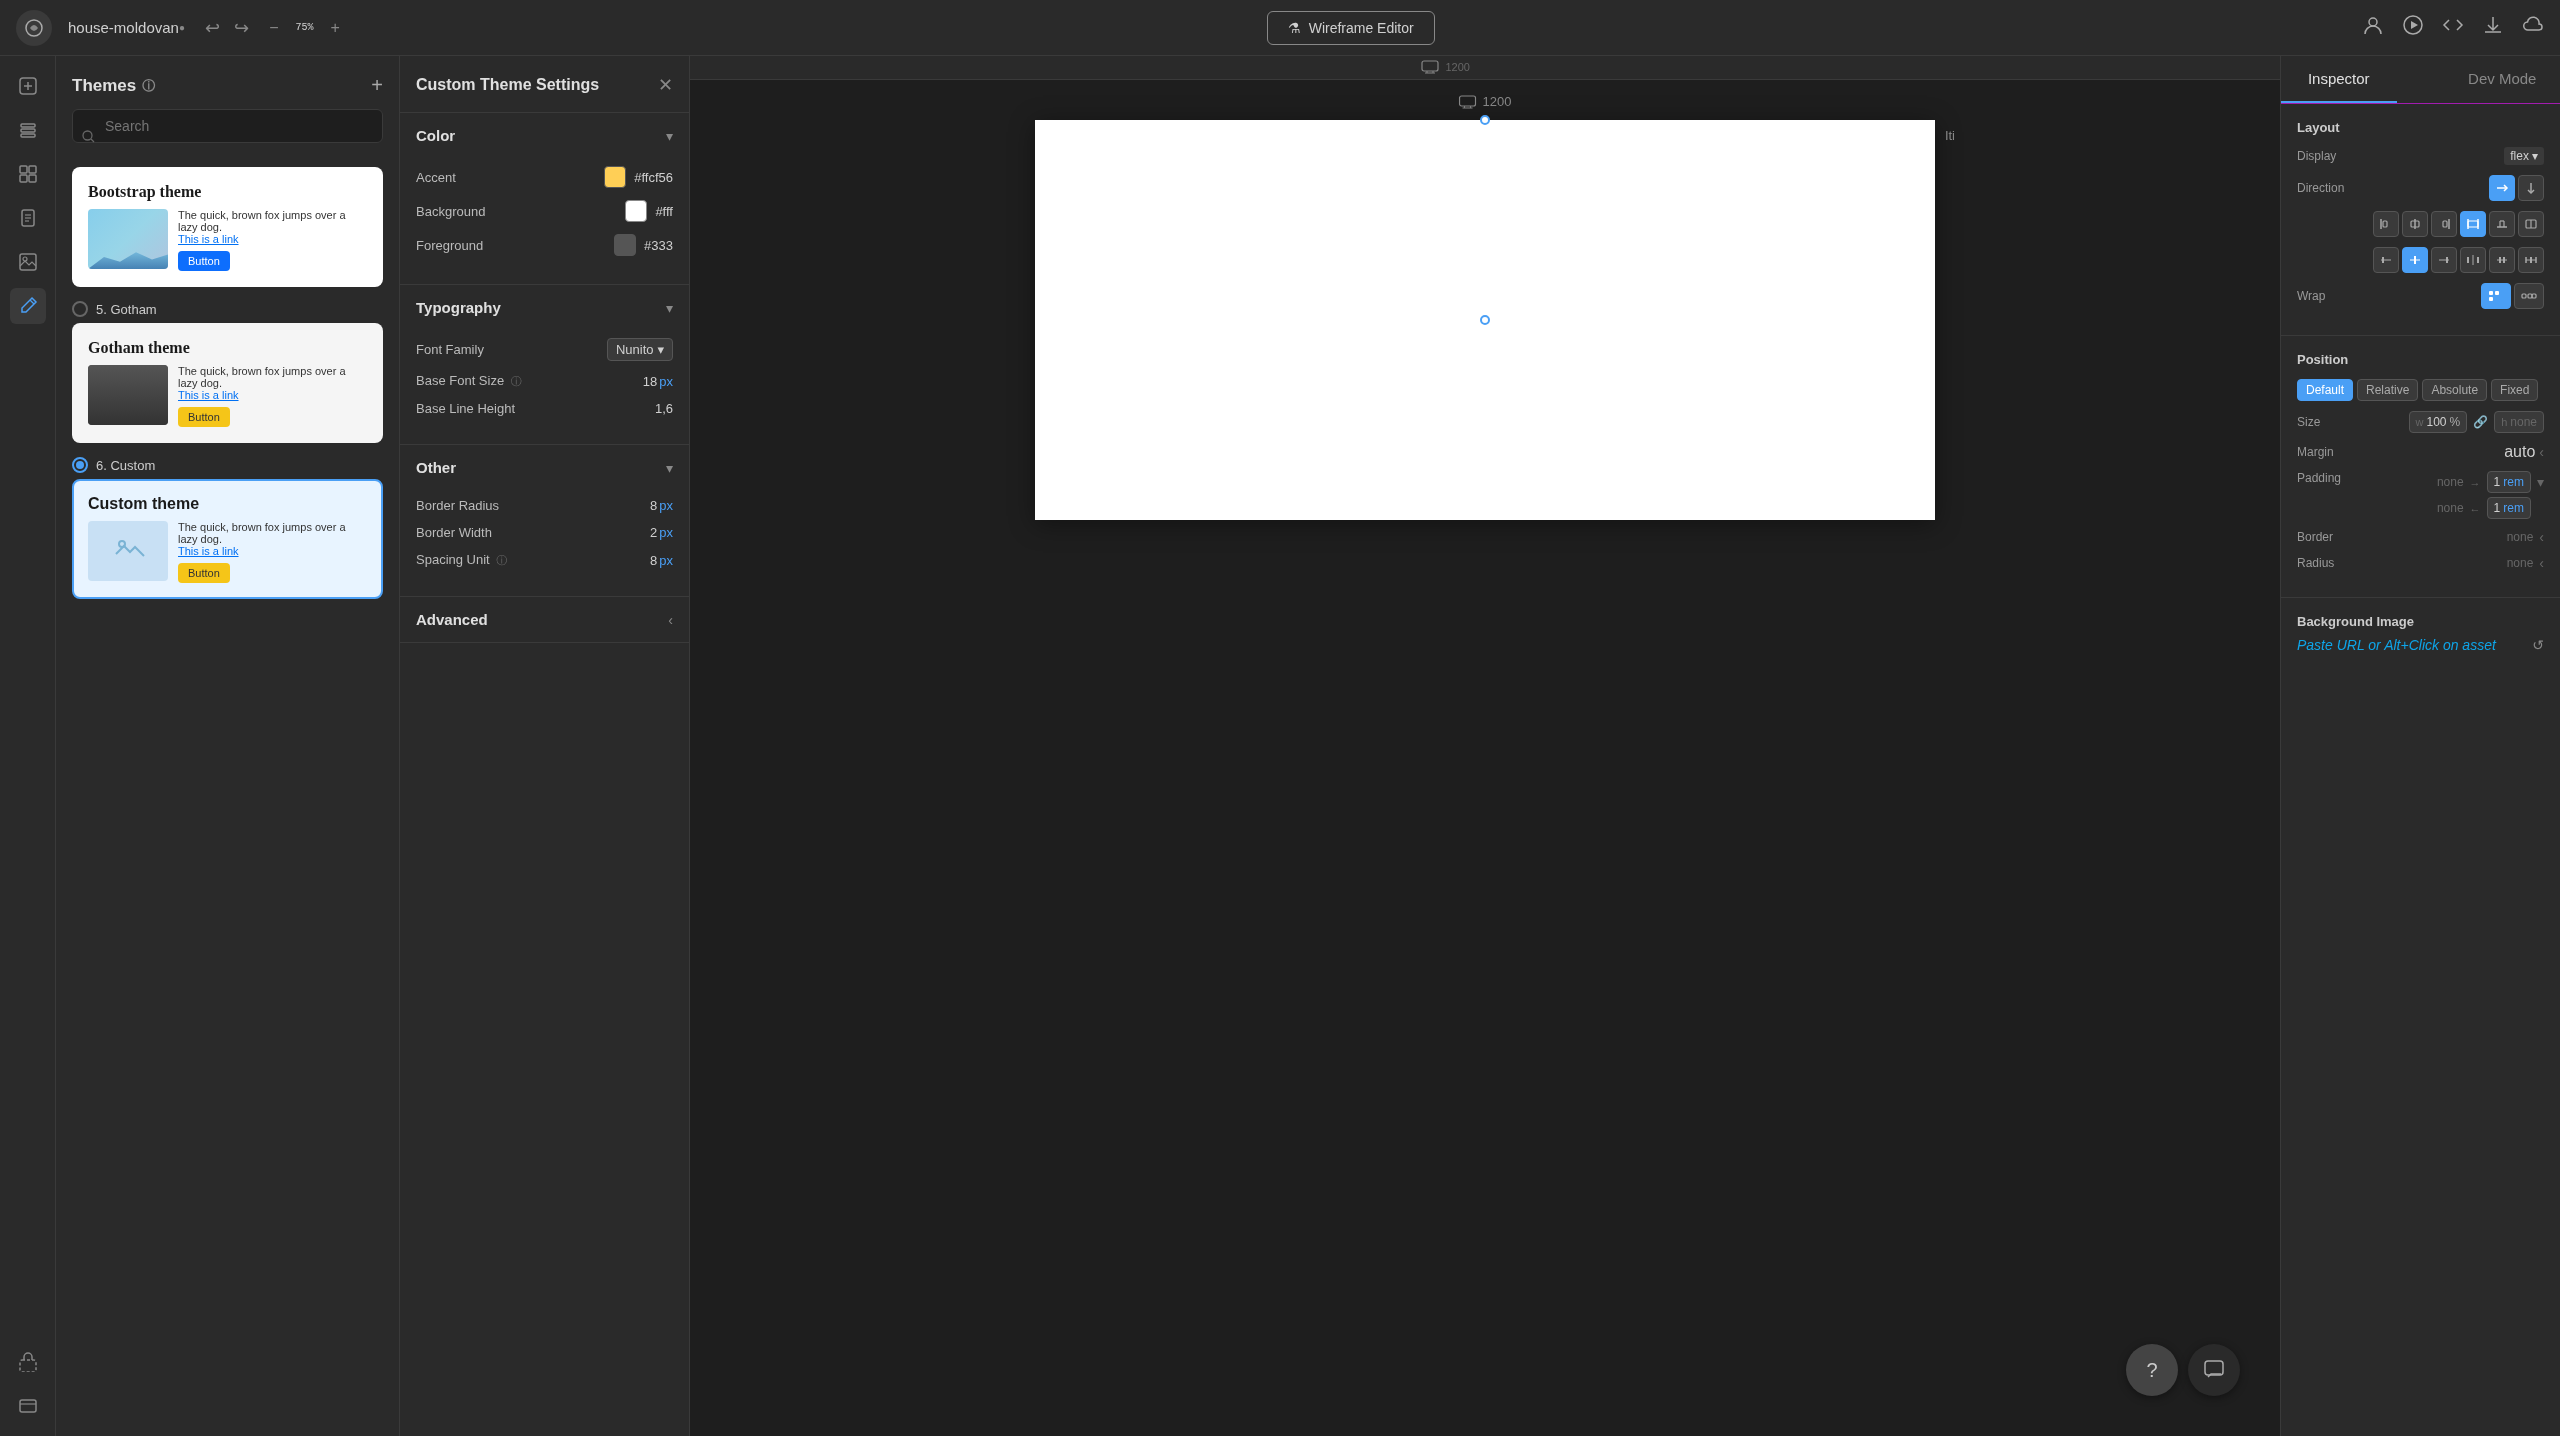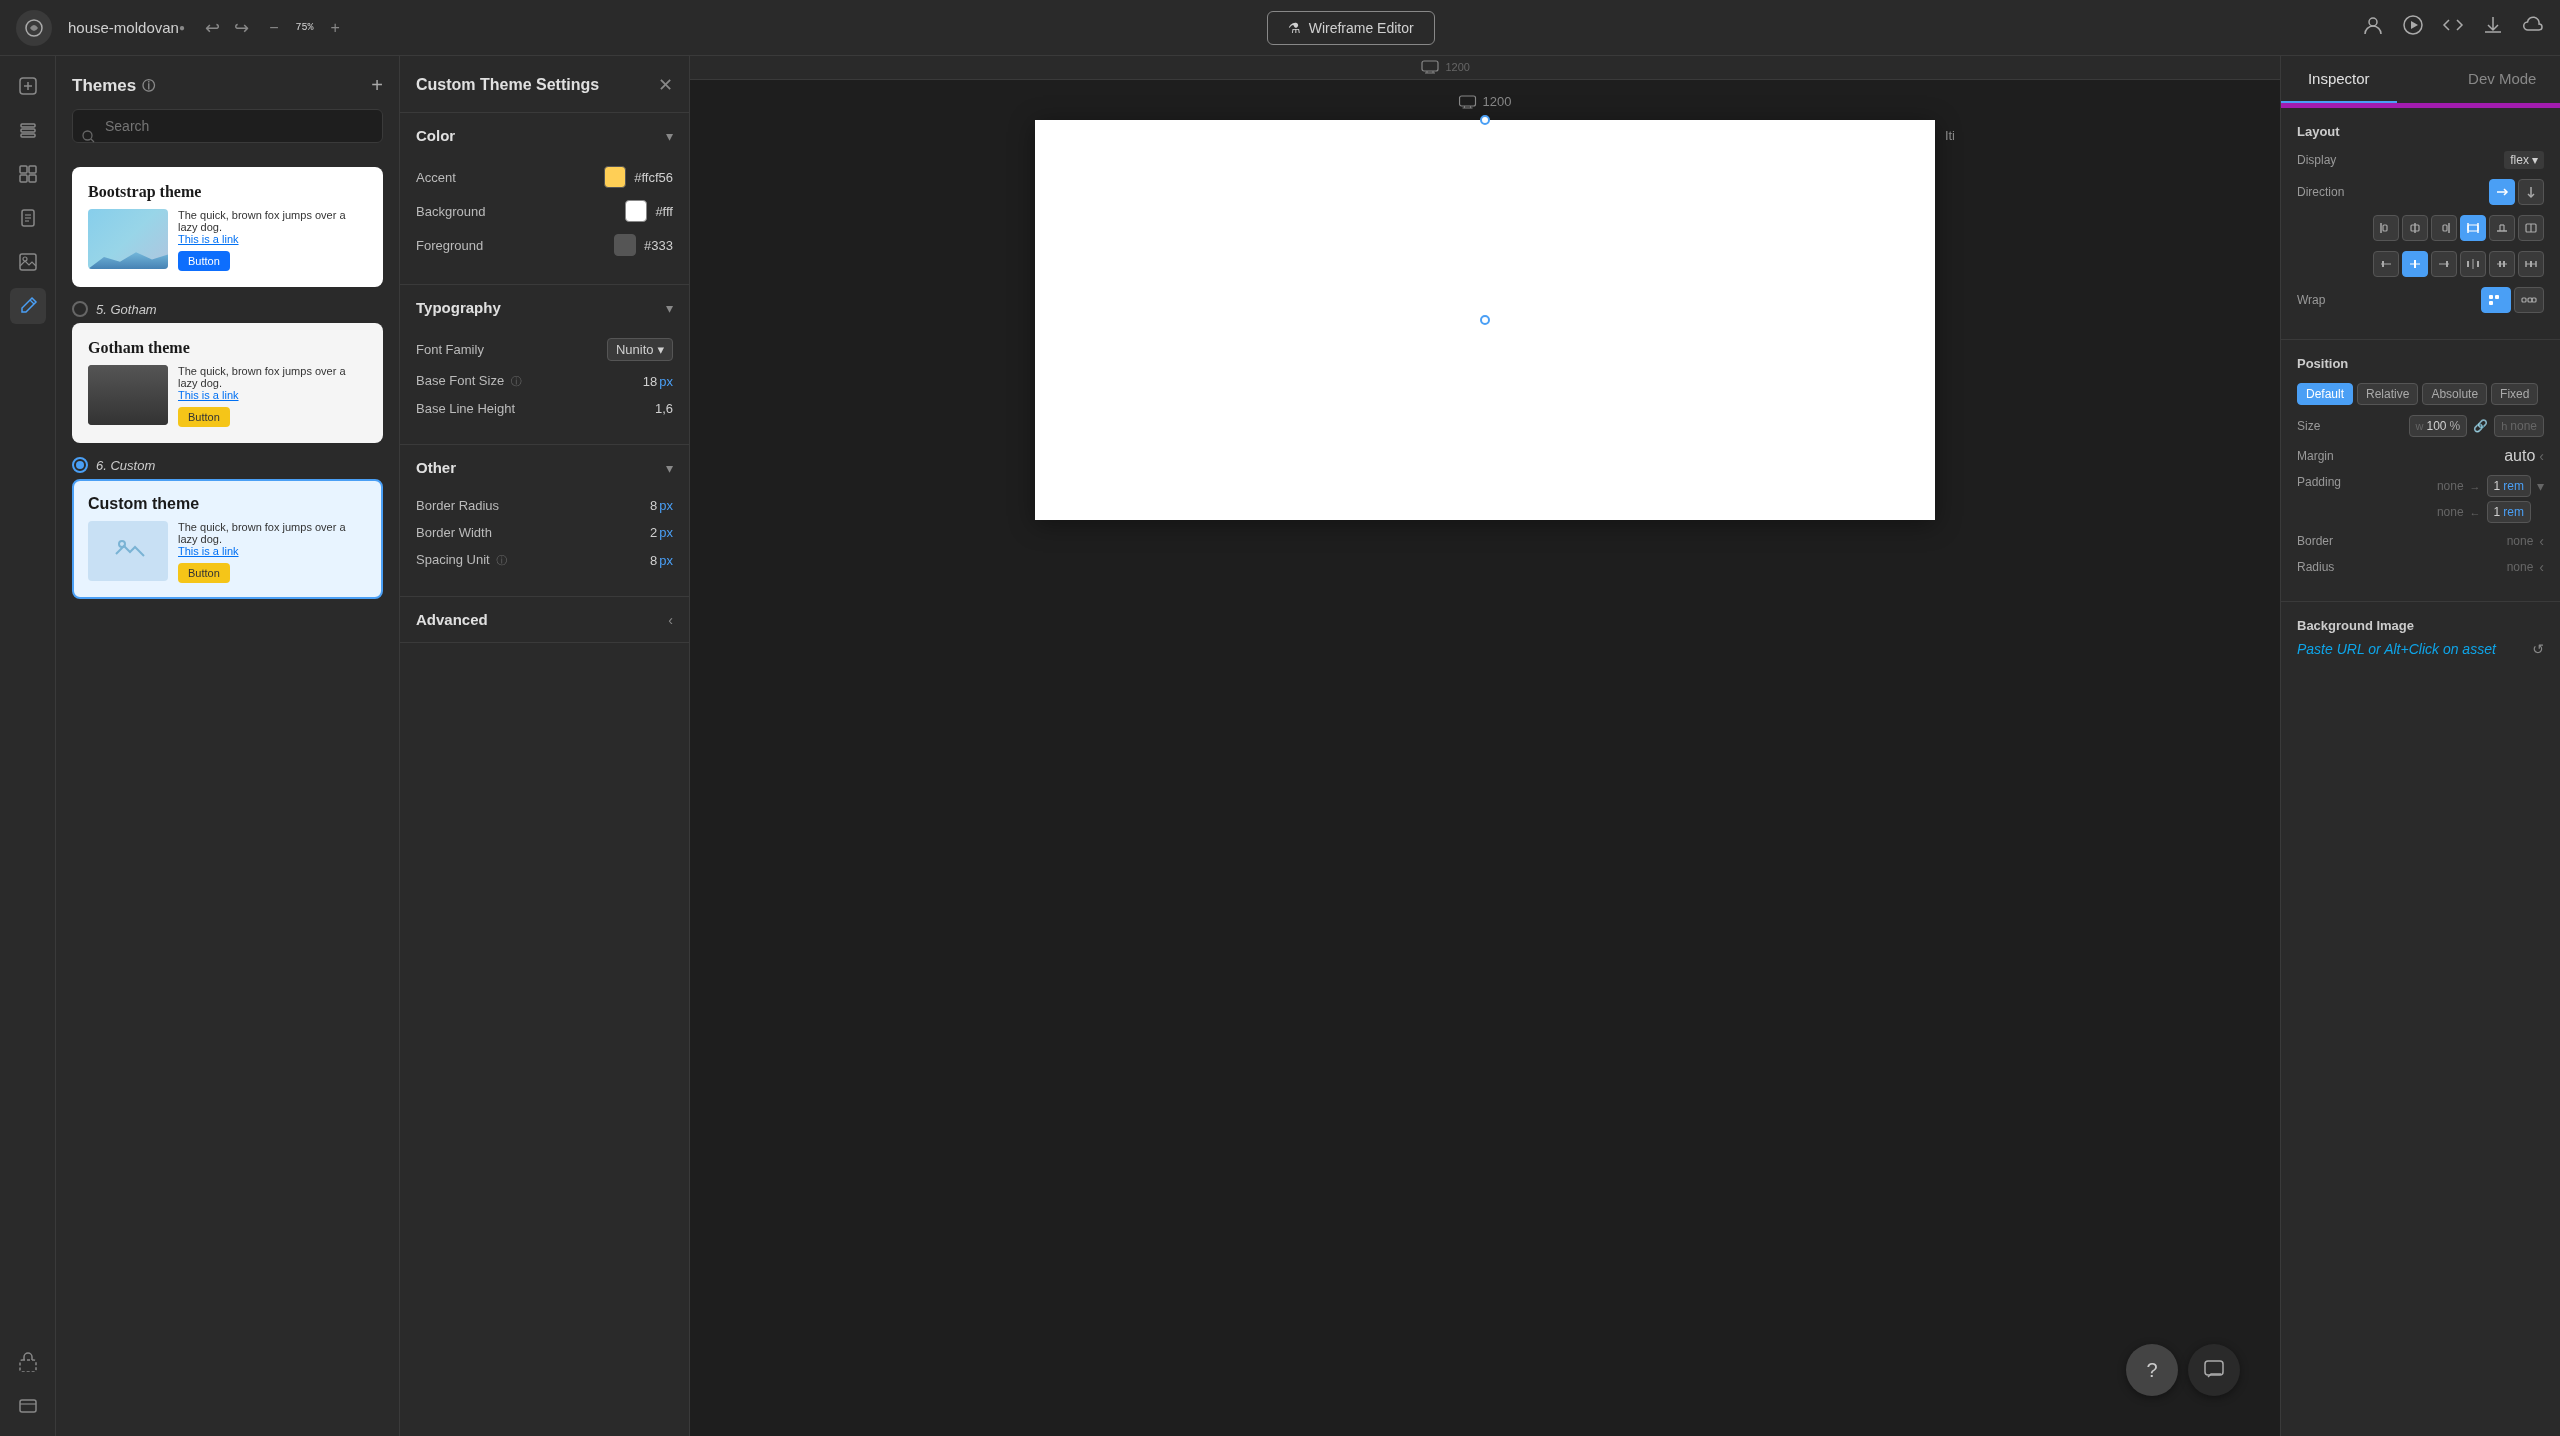--- a/index.html
+++ b/index.html
@@ -174,21 +174,21 @@
     .bootstrap-card .theme-card-title { font-family: serif; }
     .bootstrap-btn { background: #0d6efd; color: white; }
     .gotham-card { background: #f5f5f5; }
     .gotham-btn { background: #f5c518; color: #333; }
     .custom-card { background: #e8f4ff; border: 2px solid #4a9ff5; }
     .custom-card .theme-card-title { color: #1a1a1a; }
     .custom-btn { background: #f5c518; color: #333; }
 
     .theme-radio-row {
       display: flex; align-items: center; gap: 8px;
-      margin-bottom: 6px; color: #ccc; font-size: 13px; font-style: italic;
+      margin-bottom: 6px; color: #ccc; font-size: 13px;
     }
     .theme-radio {
       width: 16px; height: 16px; border-radius: 50%;
       border: 2px solid #666;
       display: flex; align-items: center; justify-content: center;
       flex-shrink: 0;
     }
     .theme-radio.checked {
       border-color: #4a9ff5;
     }
@@ -321,21 +321,21 @@
     .inspector-panel {
       width: 280px;
       background: #2a2a2a;
       border-left: 1px solid #3a3a3a;
       display: flex;
       flex-direction: column;
       overflow-y: auto;
     }
     .inspector-tabs {
       display: flex;
-      border-bottom: 5px solid #a21caf;
+      border-bottom: 1px solid #a21caf;
       gap: 48px;
     }
     .inspector-tab {
       flex: 1;
       padding: 14px 8px;
       text-align: center;
       font-size: 15px;
       font-weight: 500;
       color: #888;
       cursor: pointer;

